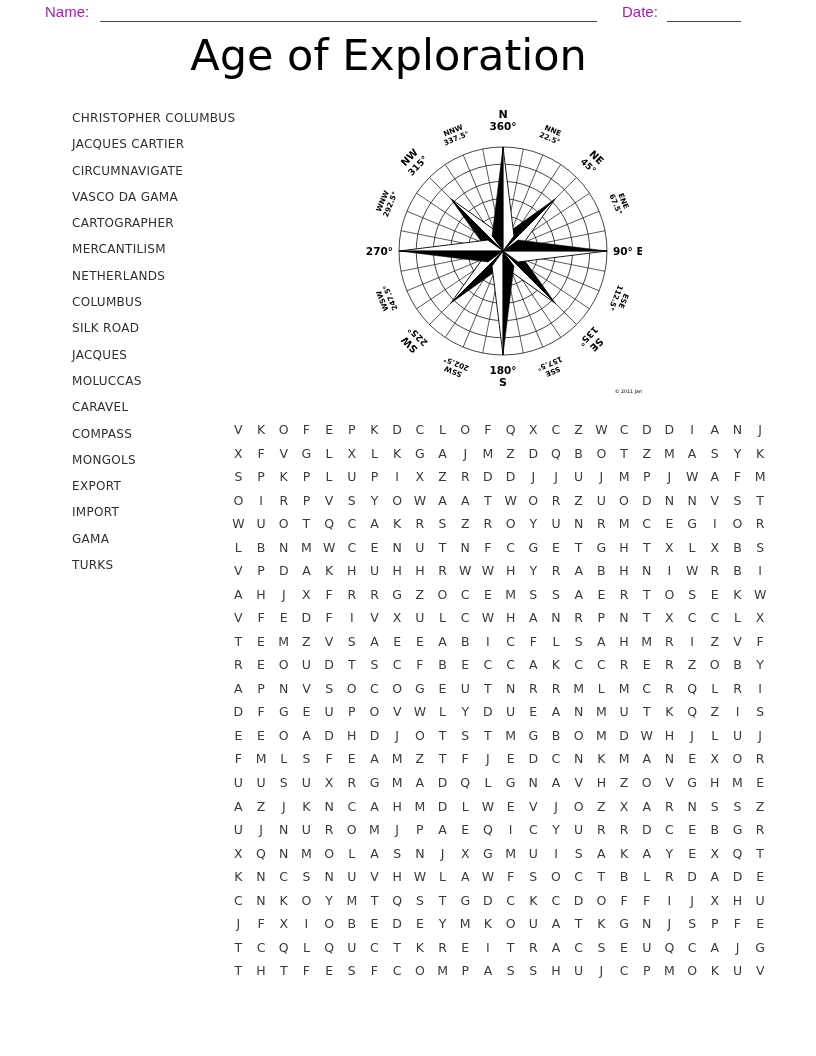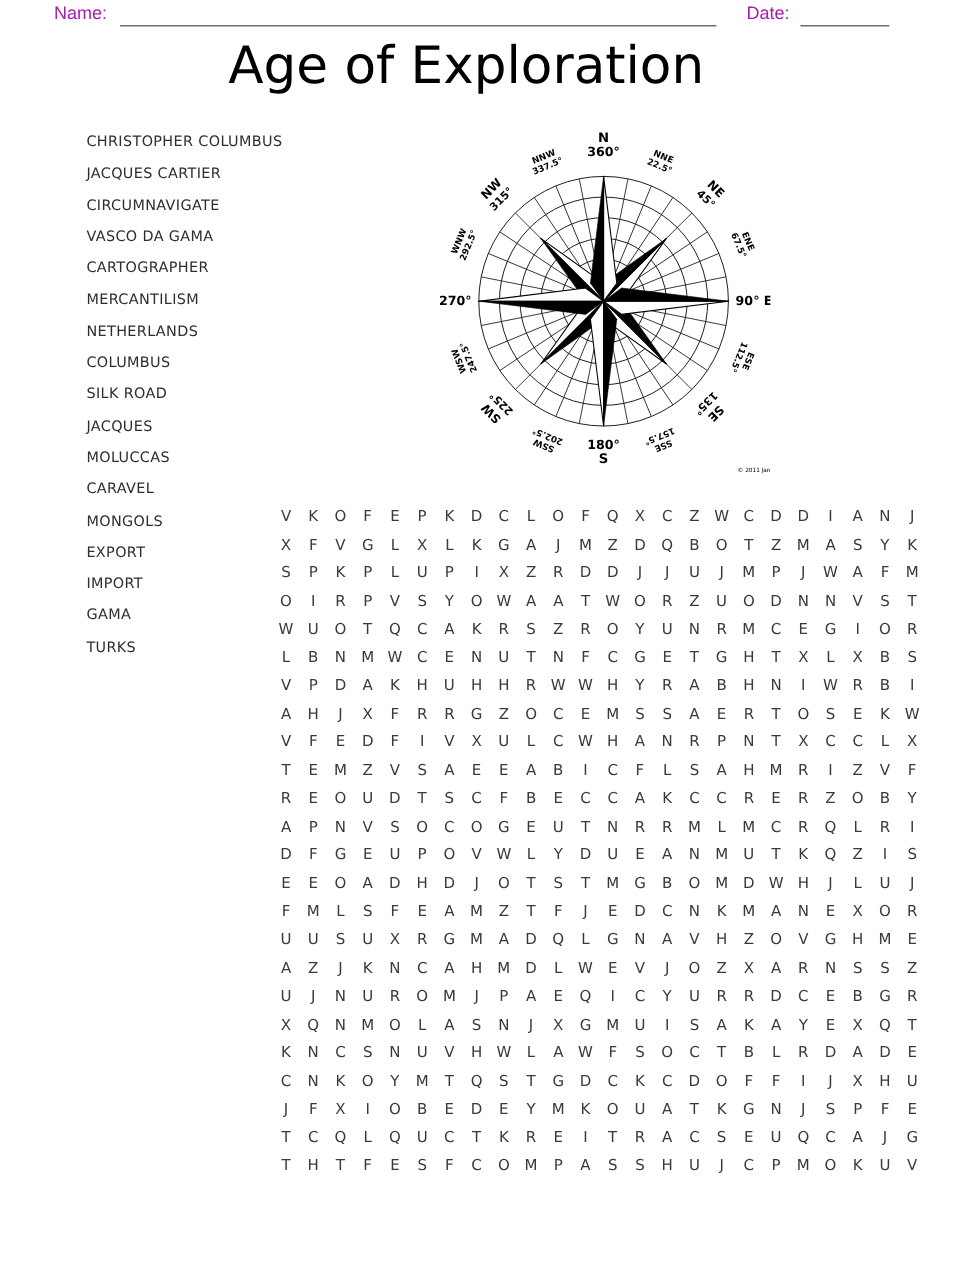--- a/index.html
+++ b/index.html
@@ -67,20 +67,21 @@
     <div class="word">CIRCUMNAVIGATE</div>
     <div class="word">VASCO DA GAMA</div>
     <div class="word">CARTOGRAPHER</div>
     <div class="word">MERCANTILISM</div>
     <div class="word">NETHERLANDS</div>
     <div class="word">COLUMBUS</div>
     <div class="word">SILK ROAD</div>
     <div class="word">JACQUES</div>
     <div class="word">MOLUCCAS</div>
     <div class="word">CARAVEL</div>
+    <div class="word">COMPASS</div>
     <div class="word">MONGOLS</div>
     <div class="word">EXPORT</div>
     <div class="word">IMPORT</div>
     <div class="word">GAMA</div>
     <div class="word">TURKS</div>
   </div>
 
 <svg id="compass" width="278" height="292" viewBox="-139 -146 278 292" xmlns="http://www.w3.org/2000/svg">
   <g id="rings">
       <circle r="18"></circle>

